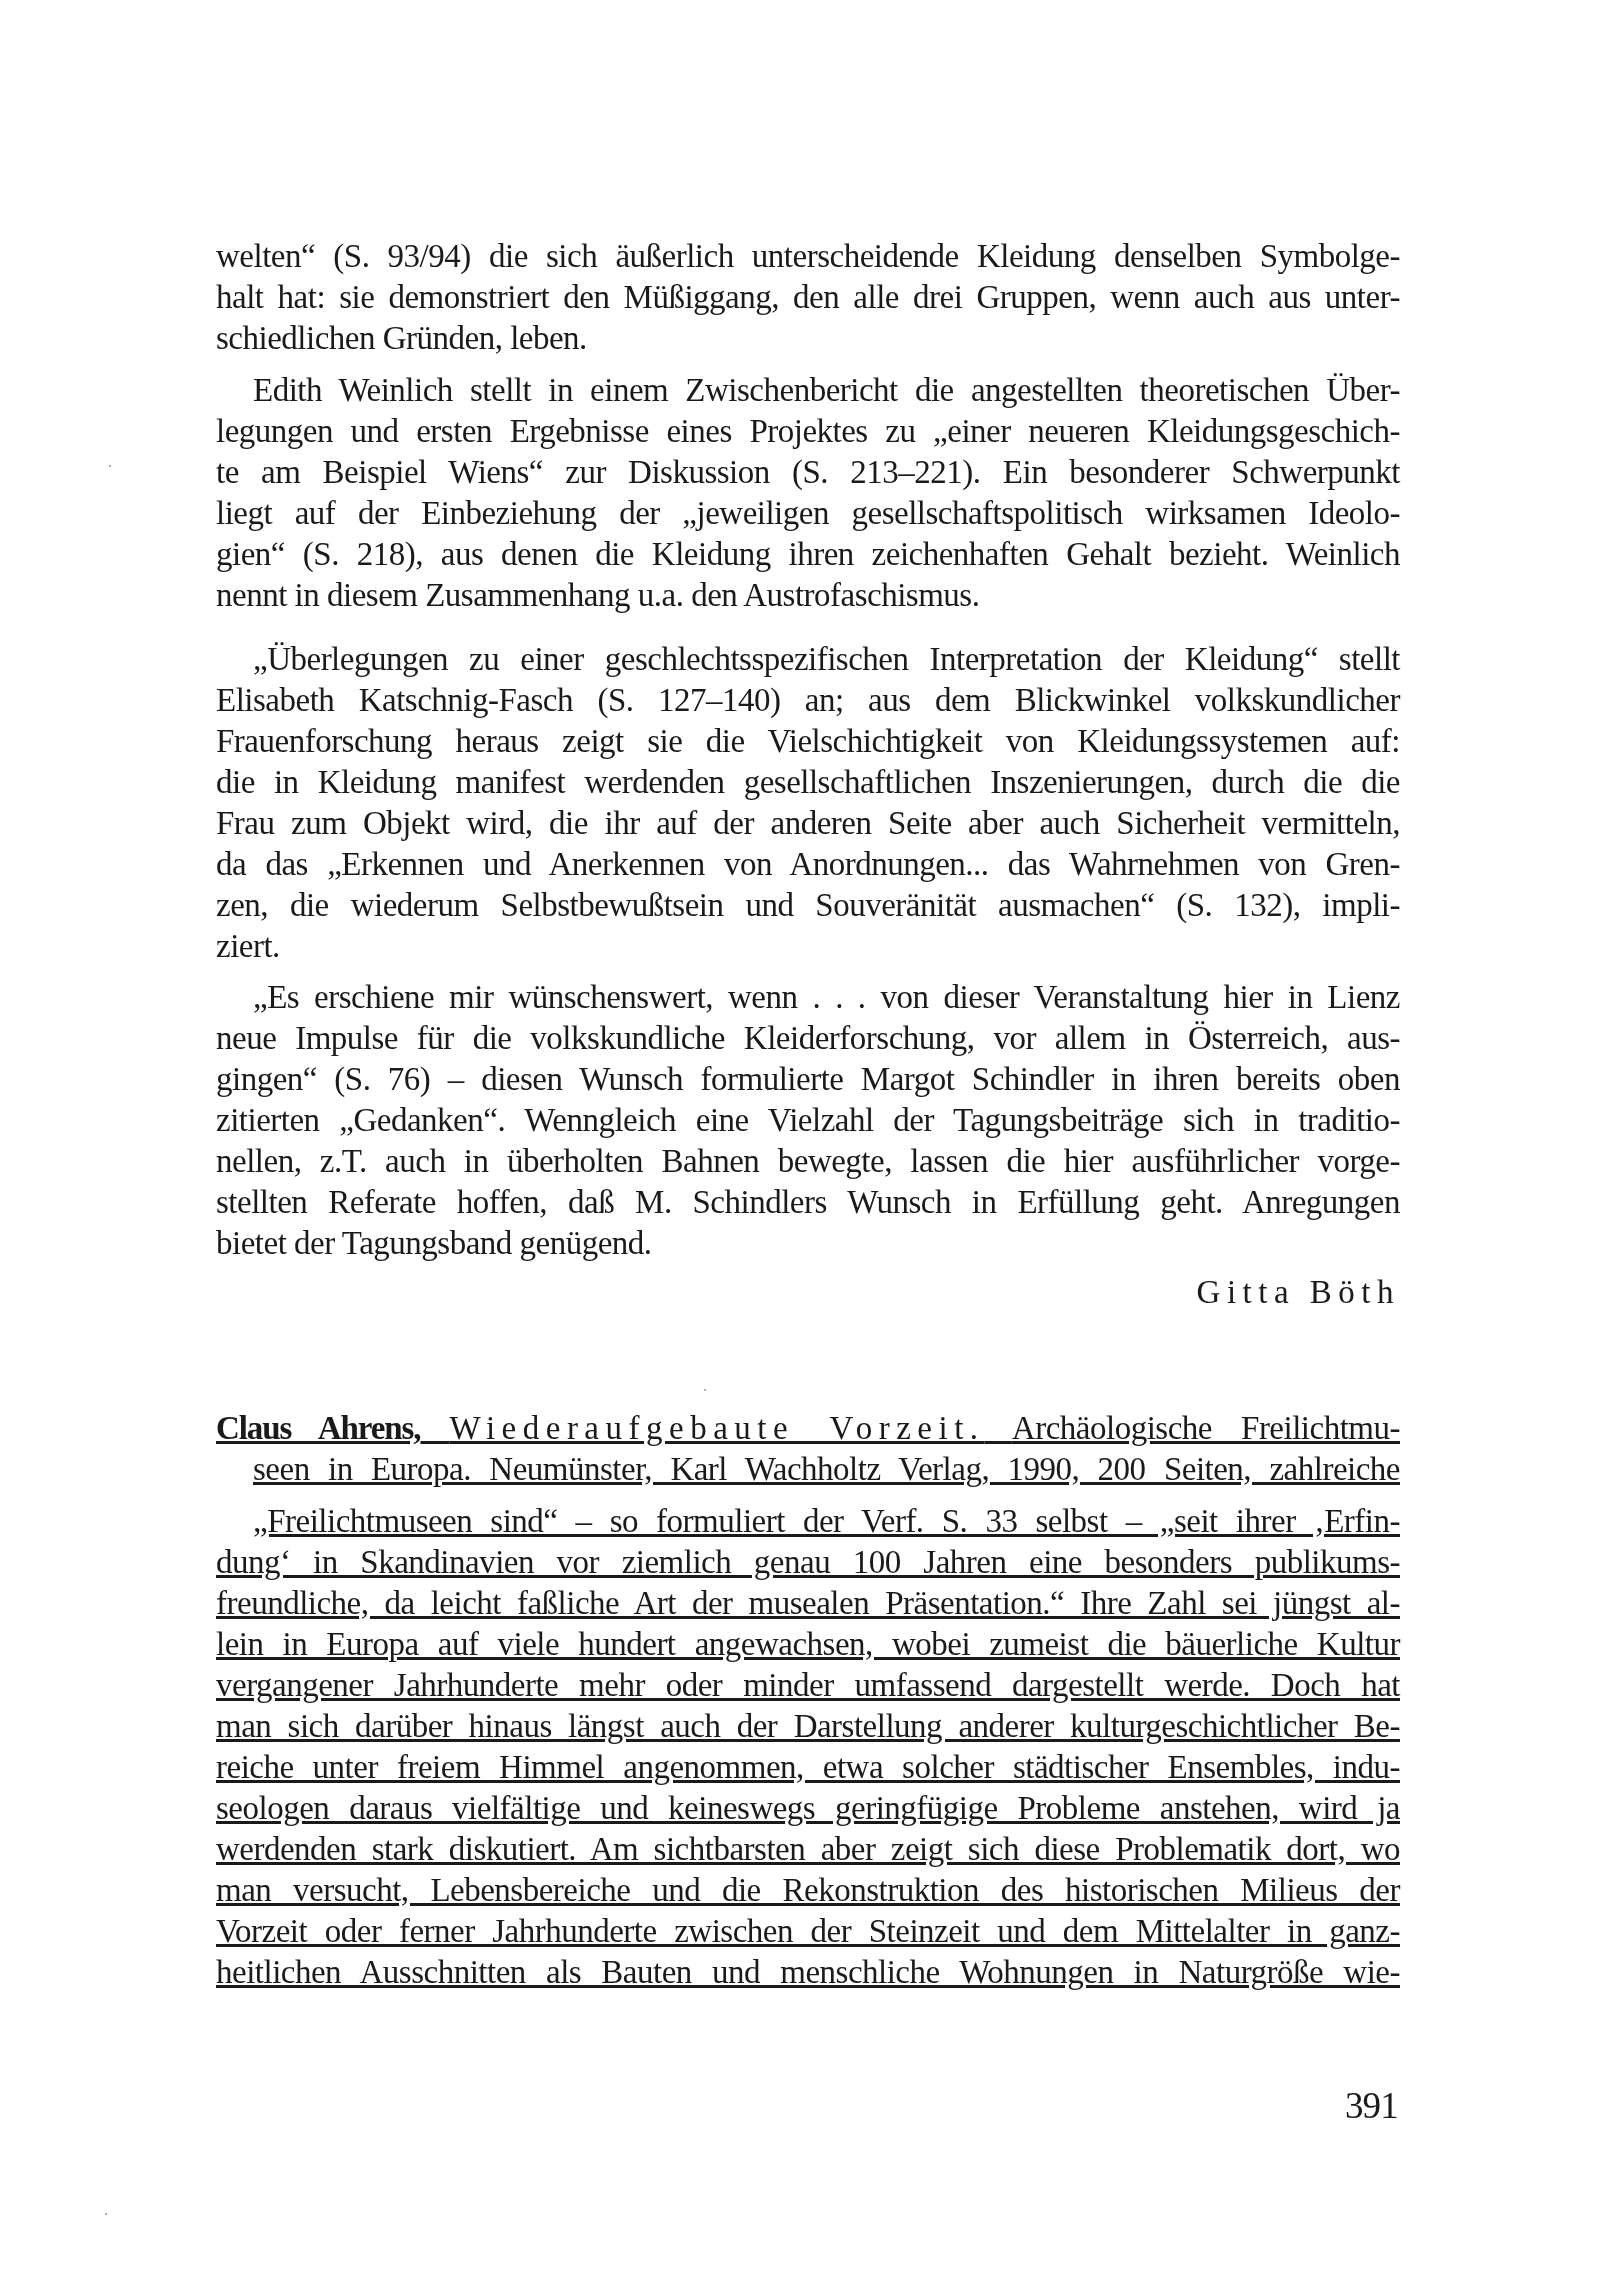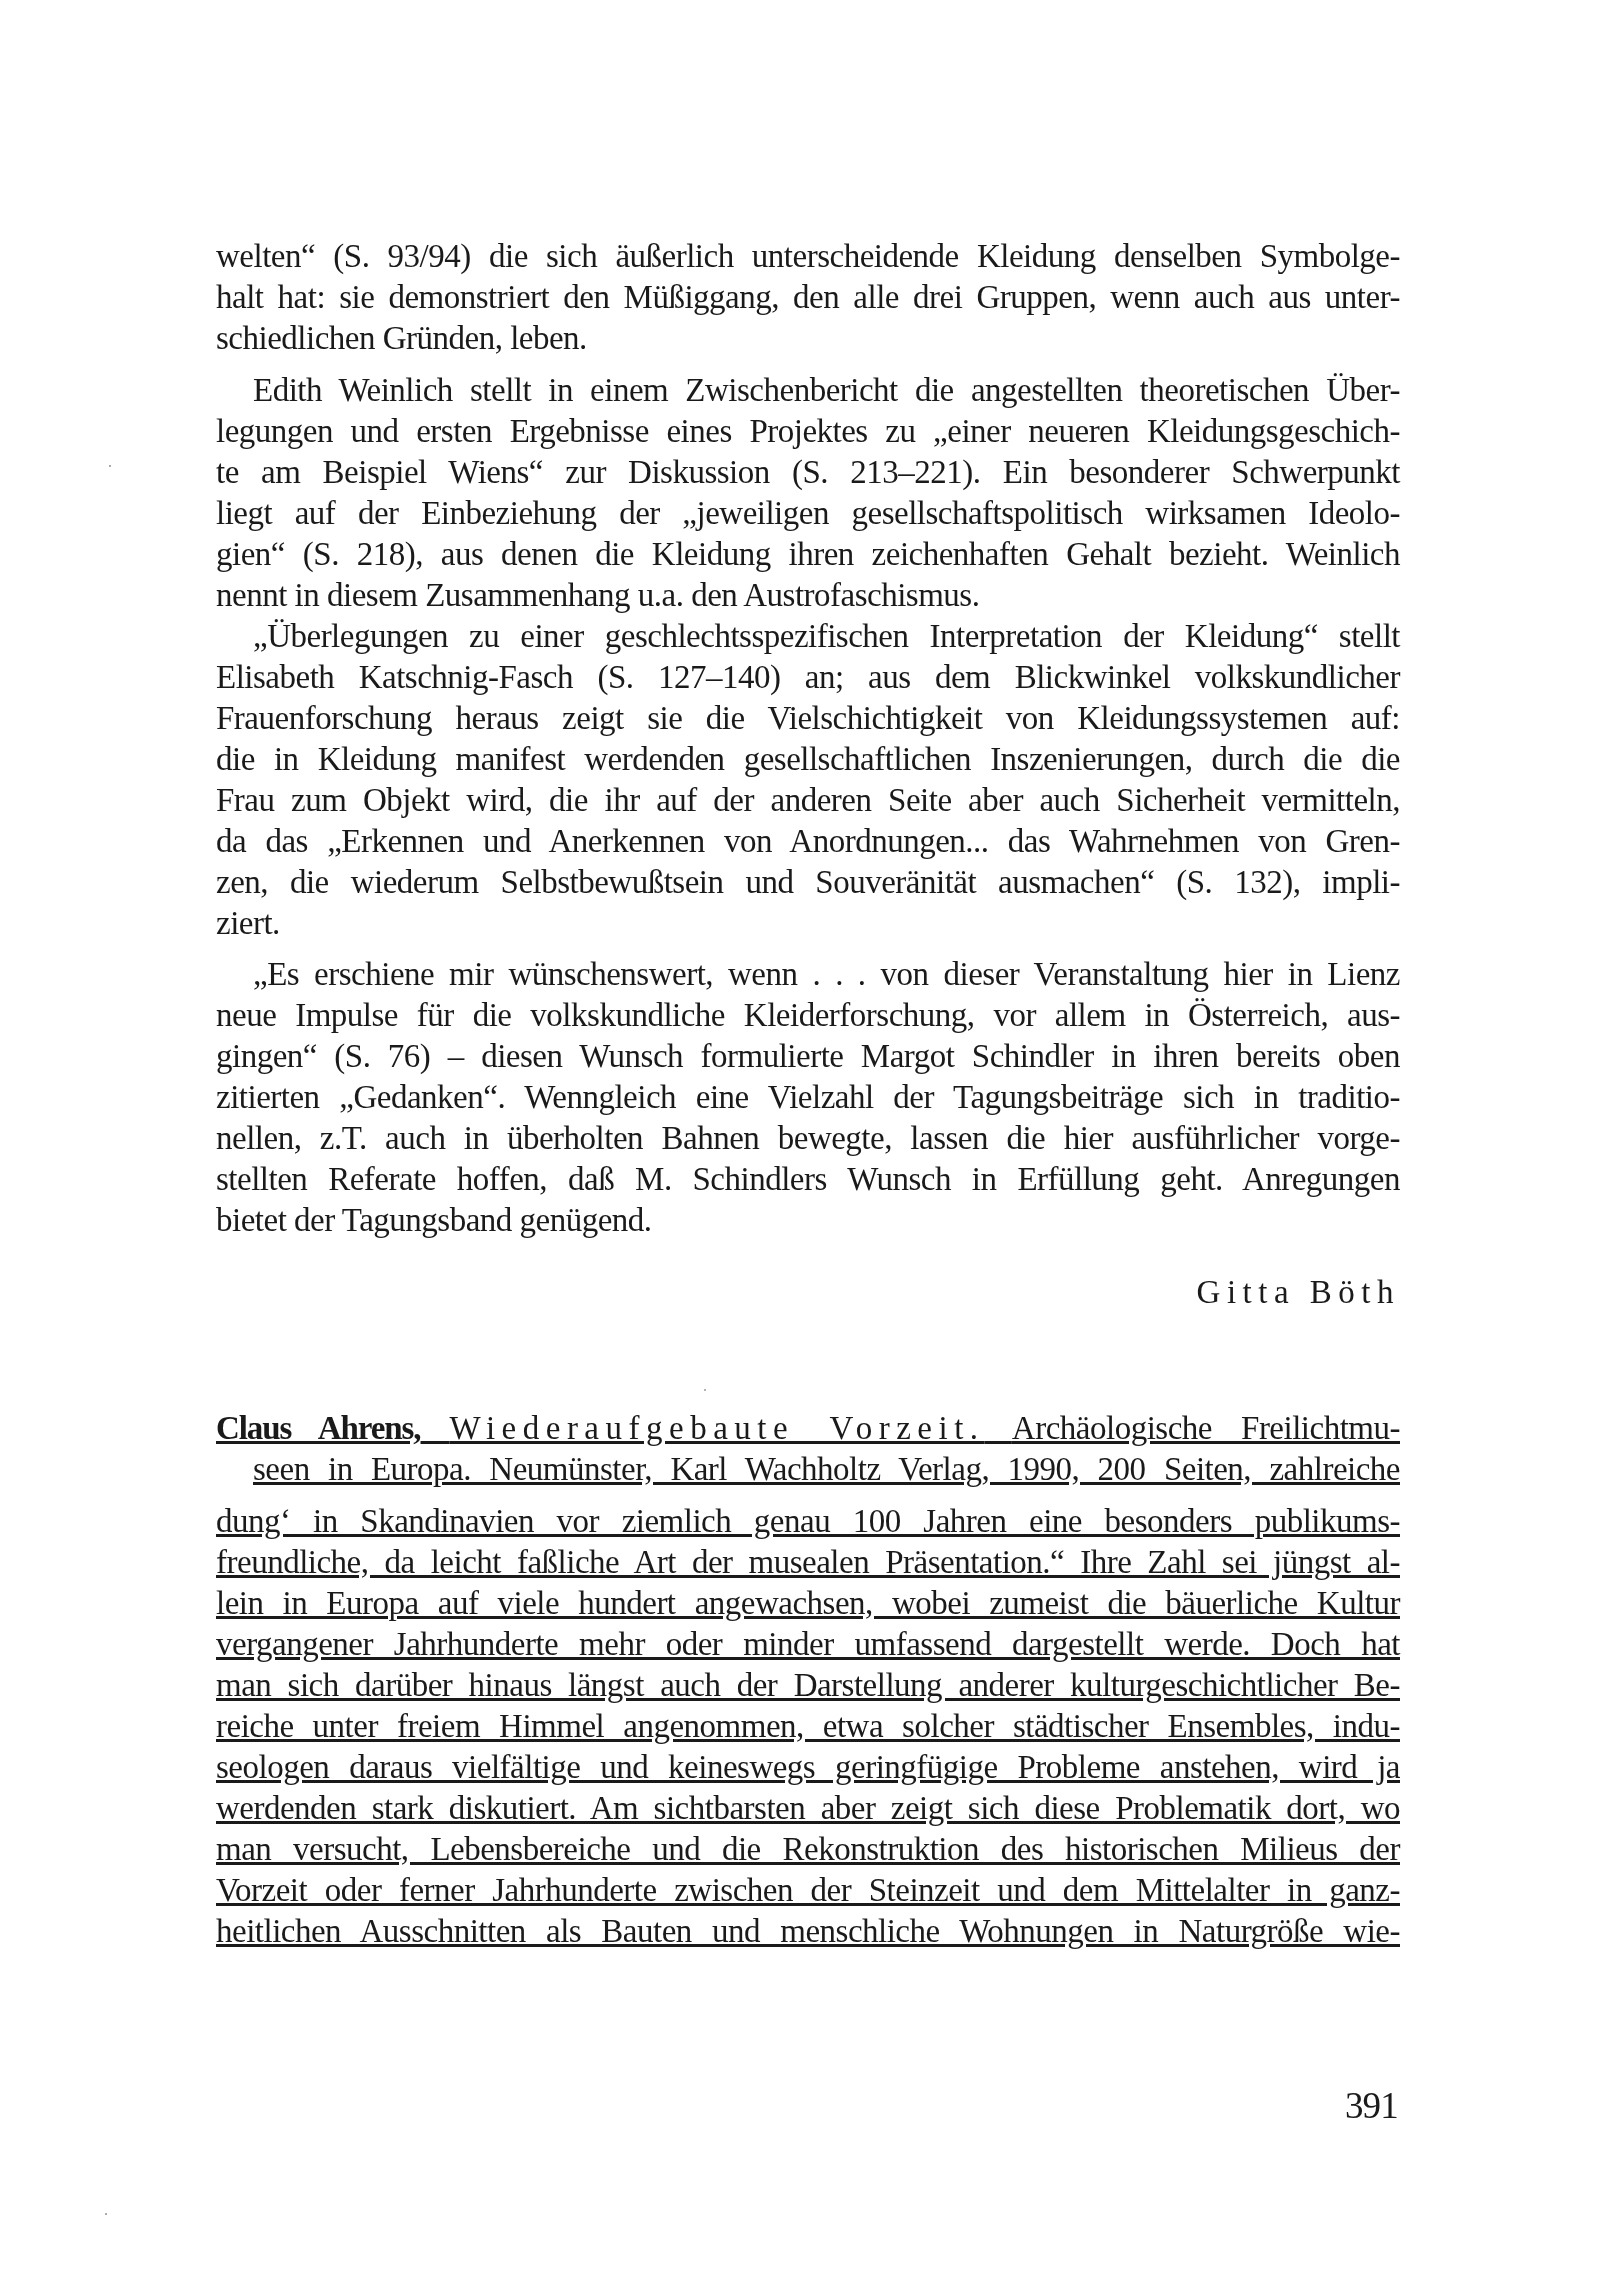--- a/index.html
+++ b/index.html
@@ -92,21 +92,21 @@
 
     <p class="para" style="margin-top:10.5px;">
       <span class="line indent">Edith Weinlich stellt in einem Zwischenbericht die angestellten theoretischen Über-</span>
       <span class="line">legungen und ersten Ergebnisse eines Projektes zu „einer neueren Kleidungsgeschich-</span>
       <span class="line">te am Beispiel Wiens“ zur Diskussion (S. 213–221). Ein besonderer Schwerpunkt</span>
       <span class="line">liegt auf der Einbeziehung der „jeweiligen gesellschaftspolitisch wirksamen Ideolo-</span>
       <span class="line">gien“ (S. 218), aus denen die Kleidung ihren zeichenhaften Gehalt bezieht. Weinlich</span>
       <span class="line last">nennt in diesem Zusammenhang u.a. den Austrofaschismus.</span>
     </p>
 
-    <p class="para" style="margin-top:0;">
+    <p class="para" style="margin-top:23px;">
       <span class="line indent">„Überlegungen zu einer geschlechtsspezifischen Interpretation der Kleidung“ stellt</span>
       <span class="line">Elisabeth Katschnig-Fasch (S. 127–140) an; aus dem Blickwinkel volkskundlicher</span>
       <span class="line">Frauenforschung heraus zeigt sie die Vielschichtigkeit von Kleidungssystemen auf:</span>
       <span class="line">die in Kleidung manifest werdenden gesellschaftlichen Inszenierungen, durch die die</span>
       <span class="line">Frau zum Objekt wird, die ihr auf der anderen Seite aber auch Sicherheit vermitteln,</span>
       <span class="line">da das „Erkennen und Anerkennen von Anordnungen... das Wahrnehmen von Gren-</span>
       <span class="line">zen, die wiederum Selbstbewußtsein und Souveränität ausmachen“ (S. 132), impli-</span>
       <span class="line last">ziert.</span>
     </p>
 
@@ -132,20 +132,21 @@
     <p class="para hang">
       <span class="line first">
         <span class="bold">Claus Ahrens,</span>
         <span class="spaced">Wiederaufgebaute Vorzeit.</span>
         <span>Archäologische Freilichtmu-</span>
       </span>
       <span class="line">seen in Europa. Neumünster, Karl Wachholtz Verlag, 1990, 200 Seiten, zahlreiche</span>
     </p>
 
     <p class="para" style="margin-top:10.5px;">
+      <span class="line indent">„Freilichtmuseen sind“ – so formuliert der Verf. S. 33 selbst – „seit ihrer ‚Erfin-</span>
       <span class="line">dung‘ in Skandinavien vor ziemlich genau 100 Jahren eine besonders publikums-</span>
       <span class="line">freundliche, da leicht faßliche Art der musealen Präsentation.“ Ihre Zahl sei jüngst al-</span>
       <span class="line">lein in Europa auf viele hundert angewachsen, wobei zumeist die bäuerliche Kultur</span>
       <span class="line">vergangener Jahrhunderte mehr oder minder umfassend dargestellt werde. Doch hat</span>
       <span class="line">man sich darüber hinaus längst auch der Darstellung anderer kulturgeschichtlicher Be-</span>
       <span class="line">reiche unter freiem Himmel angenommen, etwa solcher städtischer Ensembles, indu-</span>
       <span class="line">seologen daraus vielfältige und keineswegs geringfügige Probleme anstehen, wird ja</span>
       <span class="line">werdenden stark diskutiert. Am sichtbarsten aber zeigt sich diese Problematik dort, wo</span>
       <span class="line">man versucht, Lebensbereiche und die Rekonstruktion des historischen Milieus der</span>
       <span class="line">Vorzeit oder ferner Jahrhunderte zwischen der Steinzeit und dem Mittelalter in ganz-</span>

